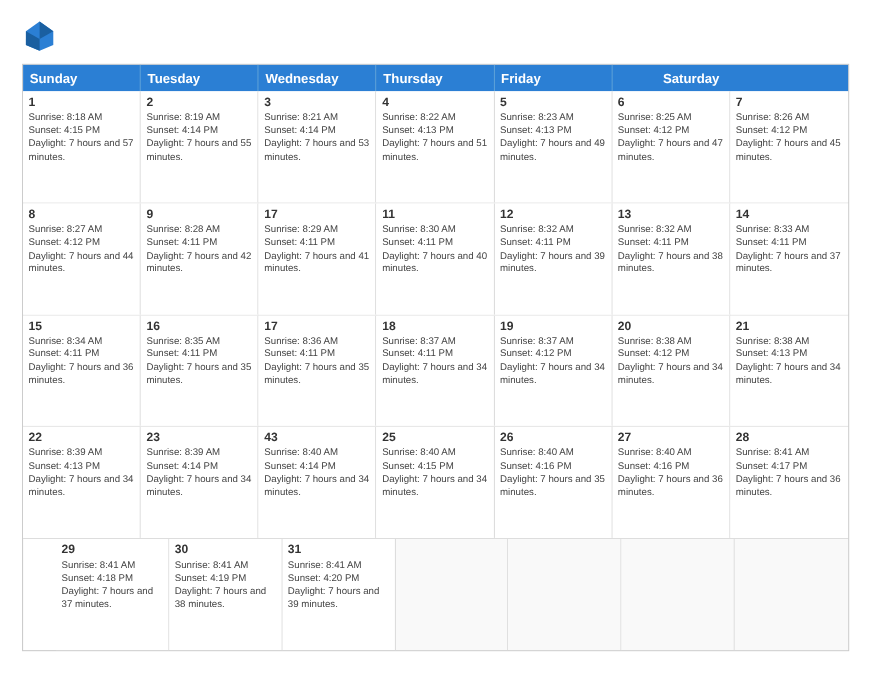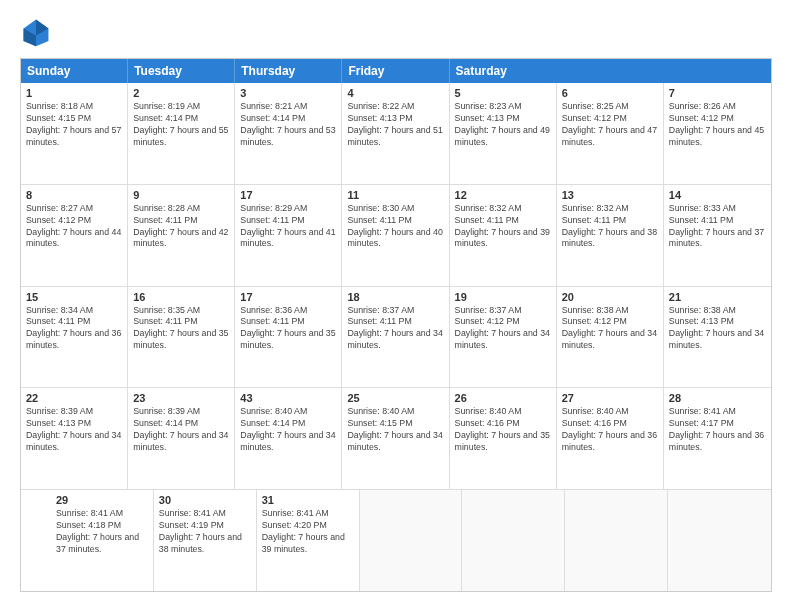--- a/index.html
+++ b/index.html
@@ -72,21 +72,21 @@
       background: #2b7fd4;
     }
     .cal-header-cell {
       color: #fff;
       font-size: 12px;
       font-weight: bold;
       padding: 5px 6px;
       text-align: left;
       border-right: 1px solid #5a9fd8;
     }
-    .cal-header-cell:last-child { border-right: none; }
+    .cal-header-cell:last-child { border-right: none; margin-left: 40px; }
     .cal-body {
       flex: 1;
       display: flex;
       flex-direction: column;
     }
     .cal-row {
       display: grid;
       grid-template-columns: repeat(7, 1fr);
       flex: 1;
       border-bottom: 1px solid #ddd;
@@ -134,20 +134,21 @@
     </div>
     <div class="title-block">
       <div class="month-year"></div>
       <div class="location"></div>
     </div>
   </div>
   <div class="calendar">
     <div class="cal-header">
     <div class="cal-header-cell">Sunday</div>
         <div class="cal-header-cell">Tuesday</div>
+        <div class="cal-header-cell">Wednesday</div>
         <div class="cal-header-cell">Thursday</div>
         <div class="cal-header-cell">Friday</div>
         <div class="cal-header-cell">Saturday</div>
       </div>
     <div class="cal-body">
     <div class="cal-row">
           <div class="cal-cell">
             <span class="day-num">1</span>
             <div class="info">Sunrise: 8:18 AM<br>Sunset: 4:15 PM<br>Daylight: 7 hours and 57 minutes.</div>
           </div>

